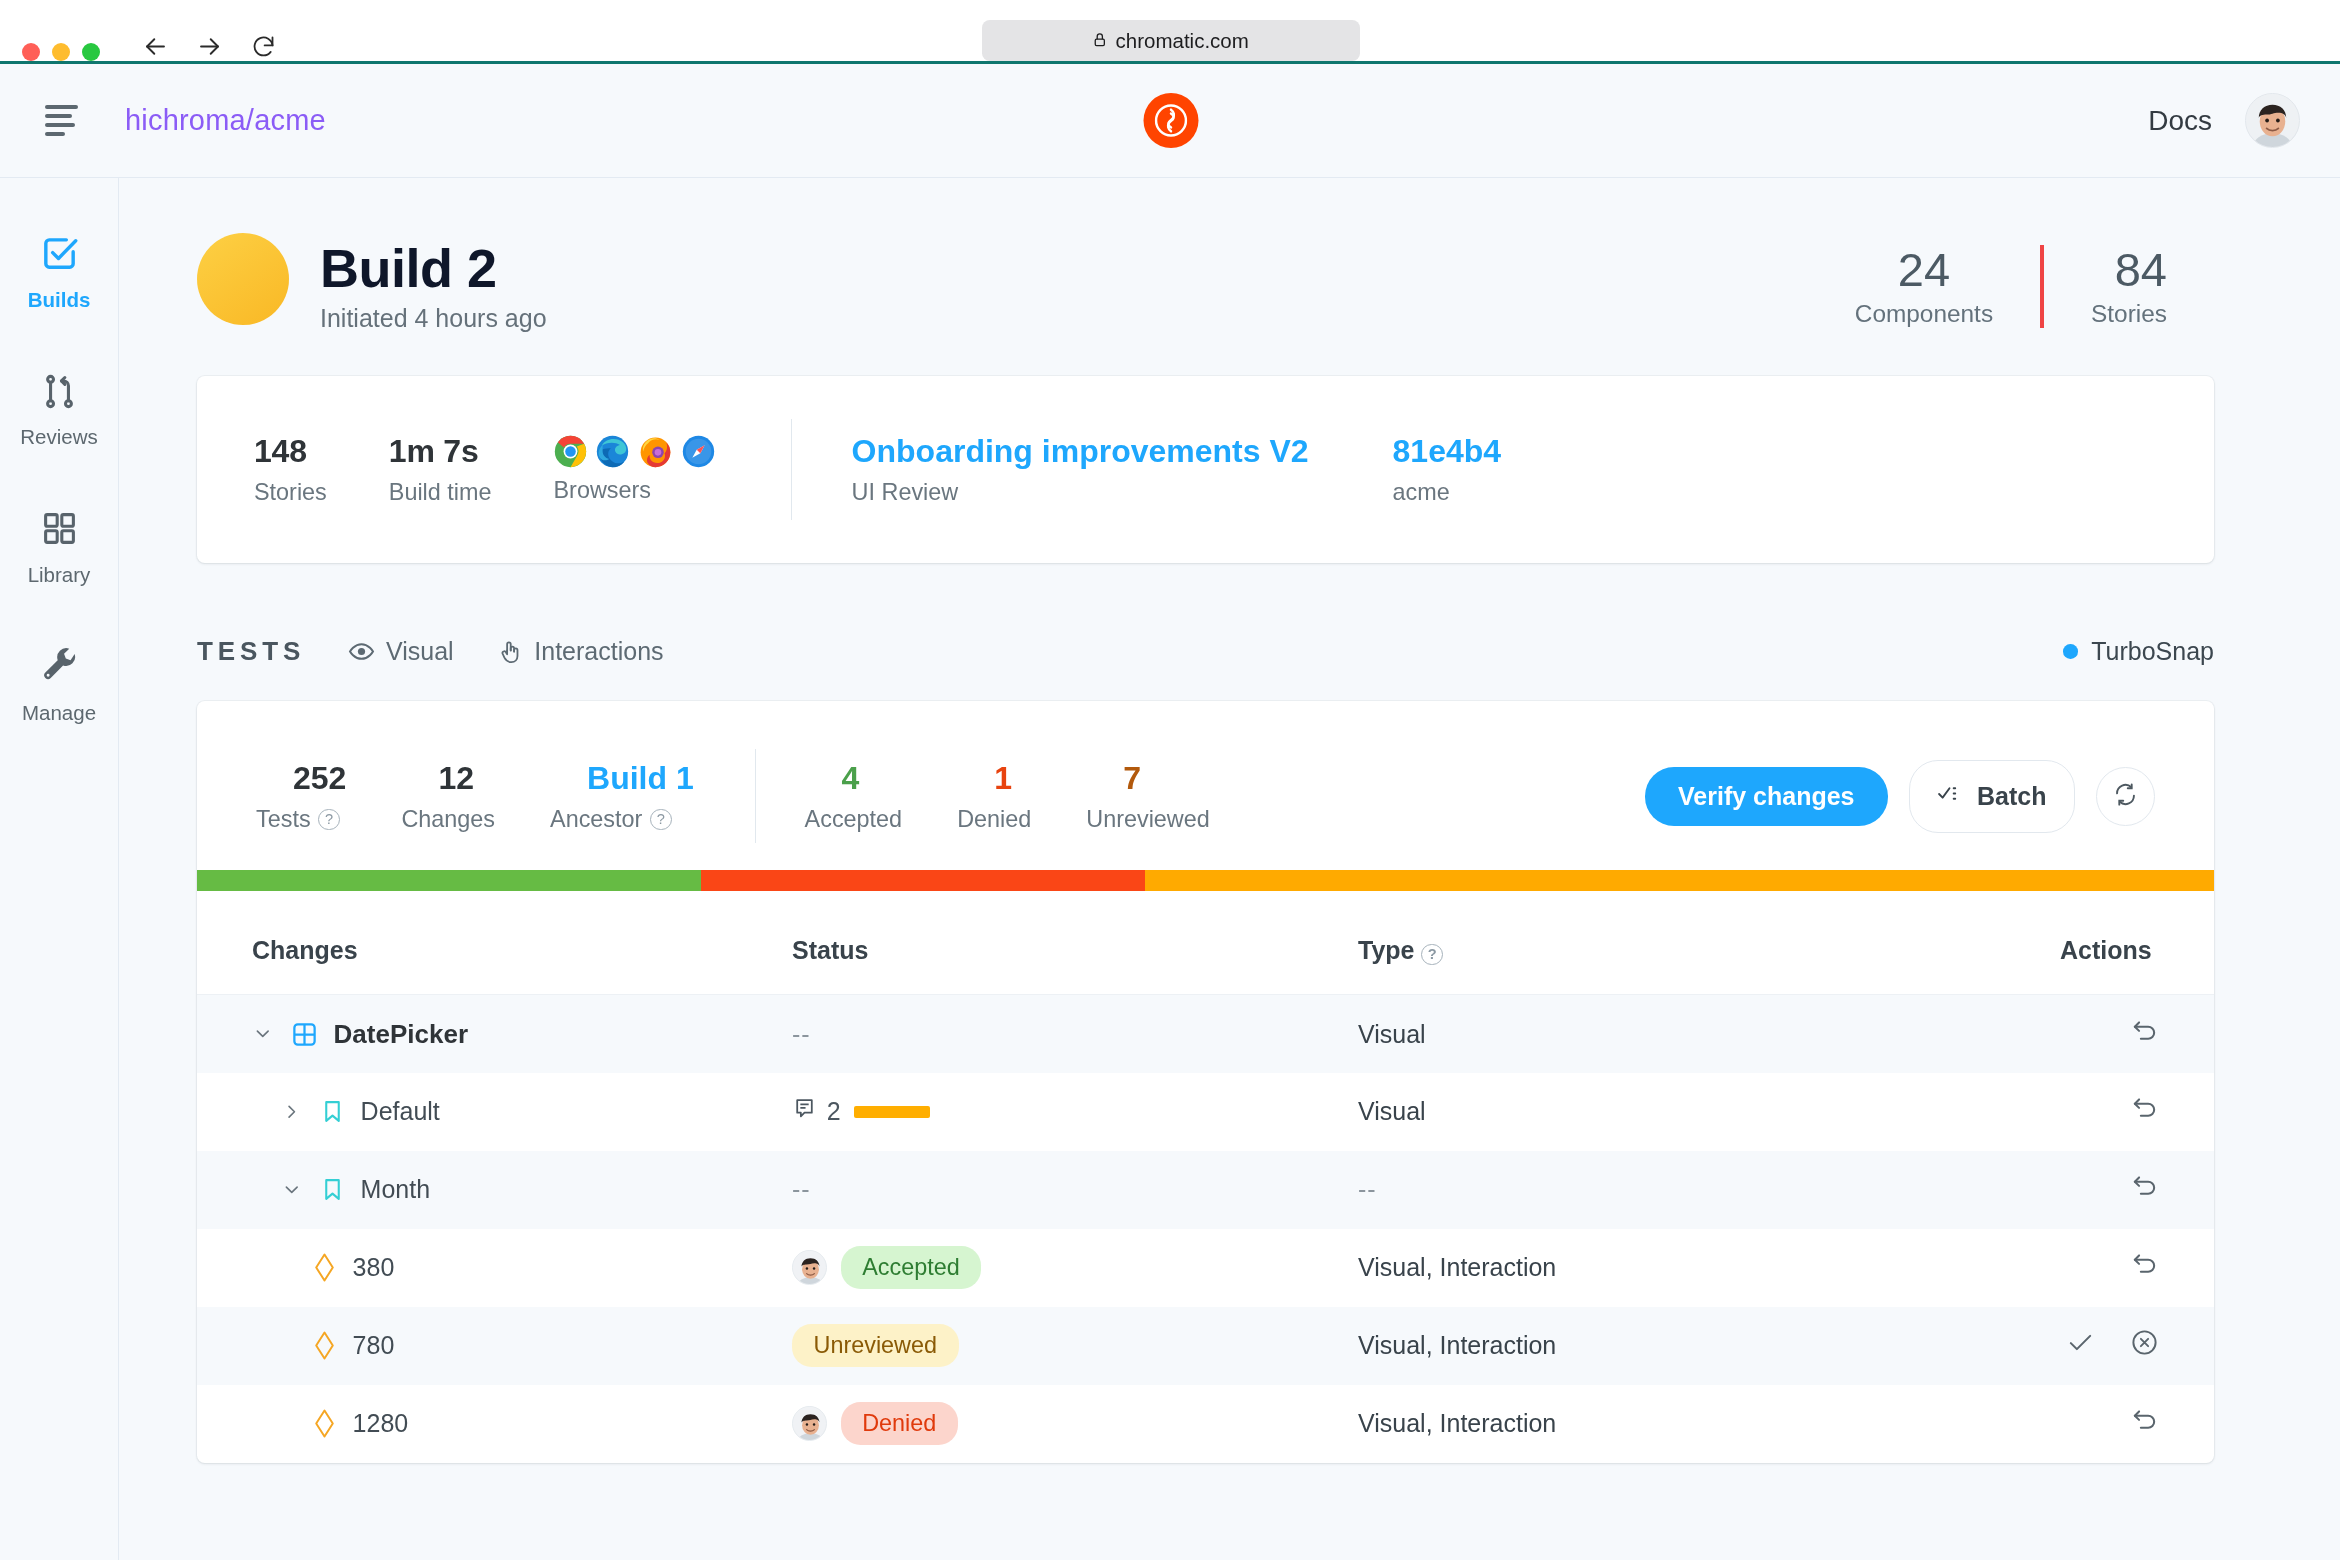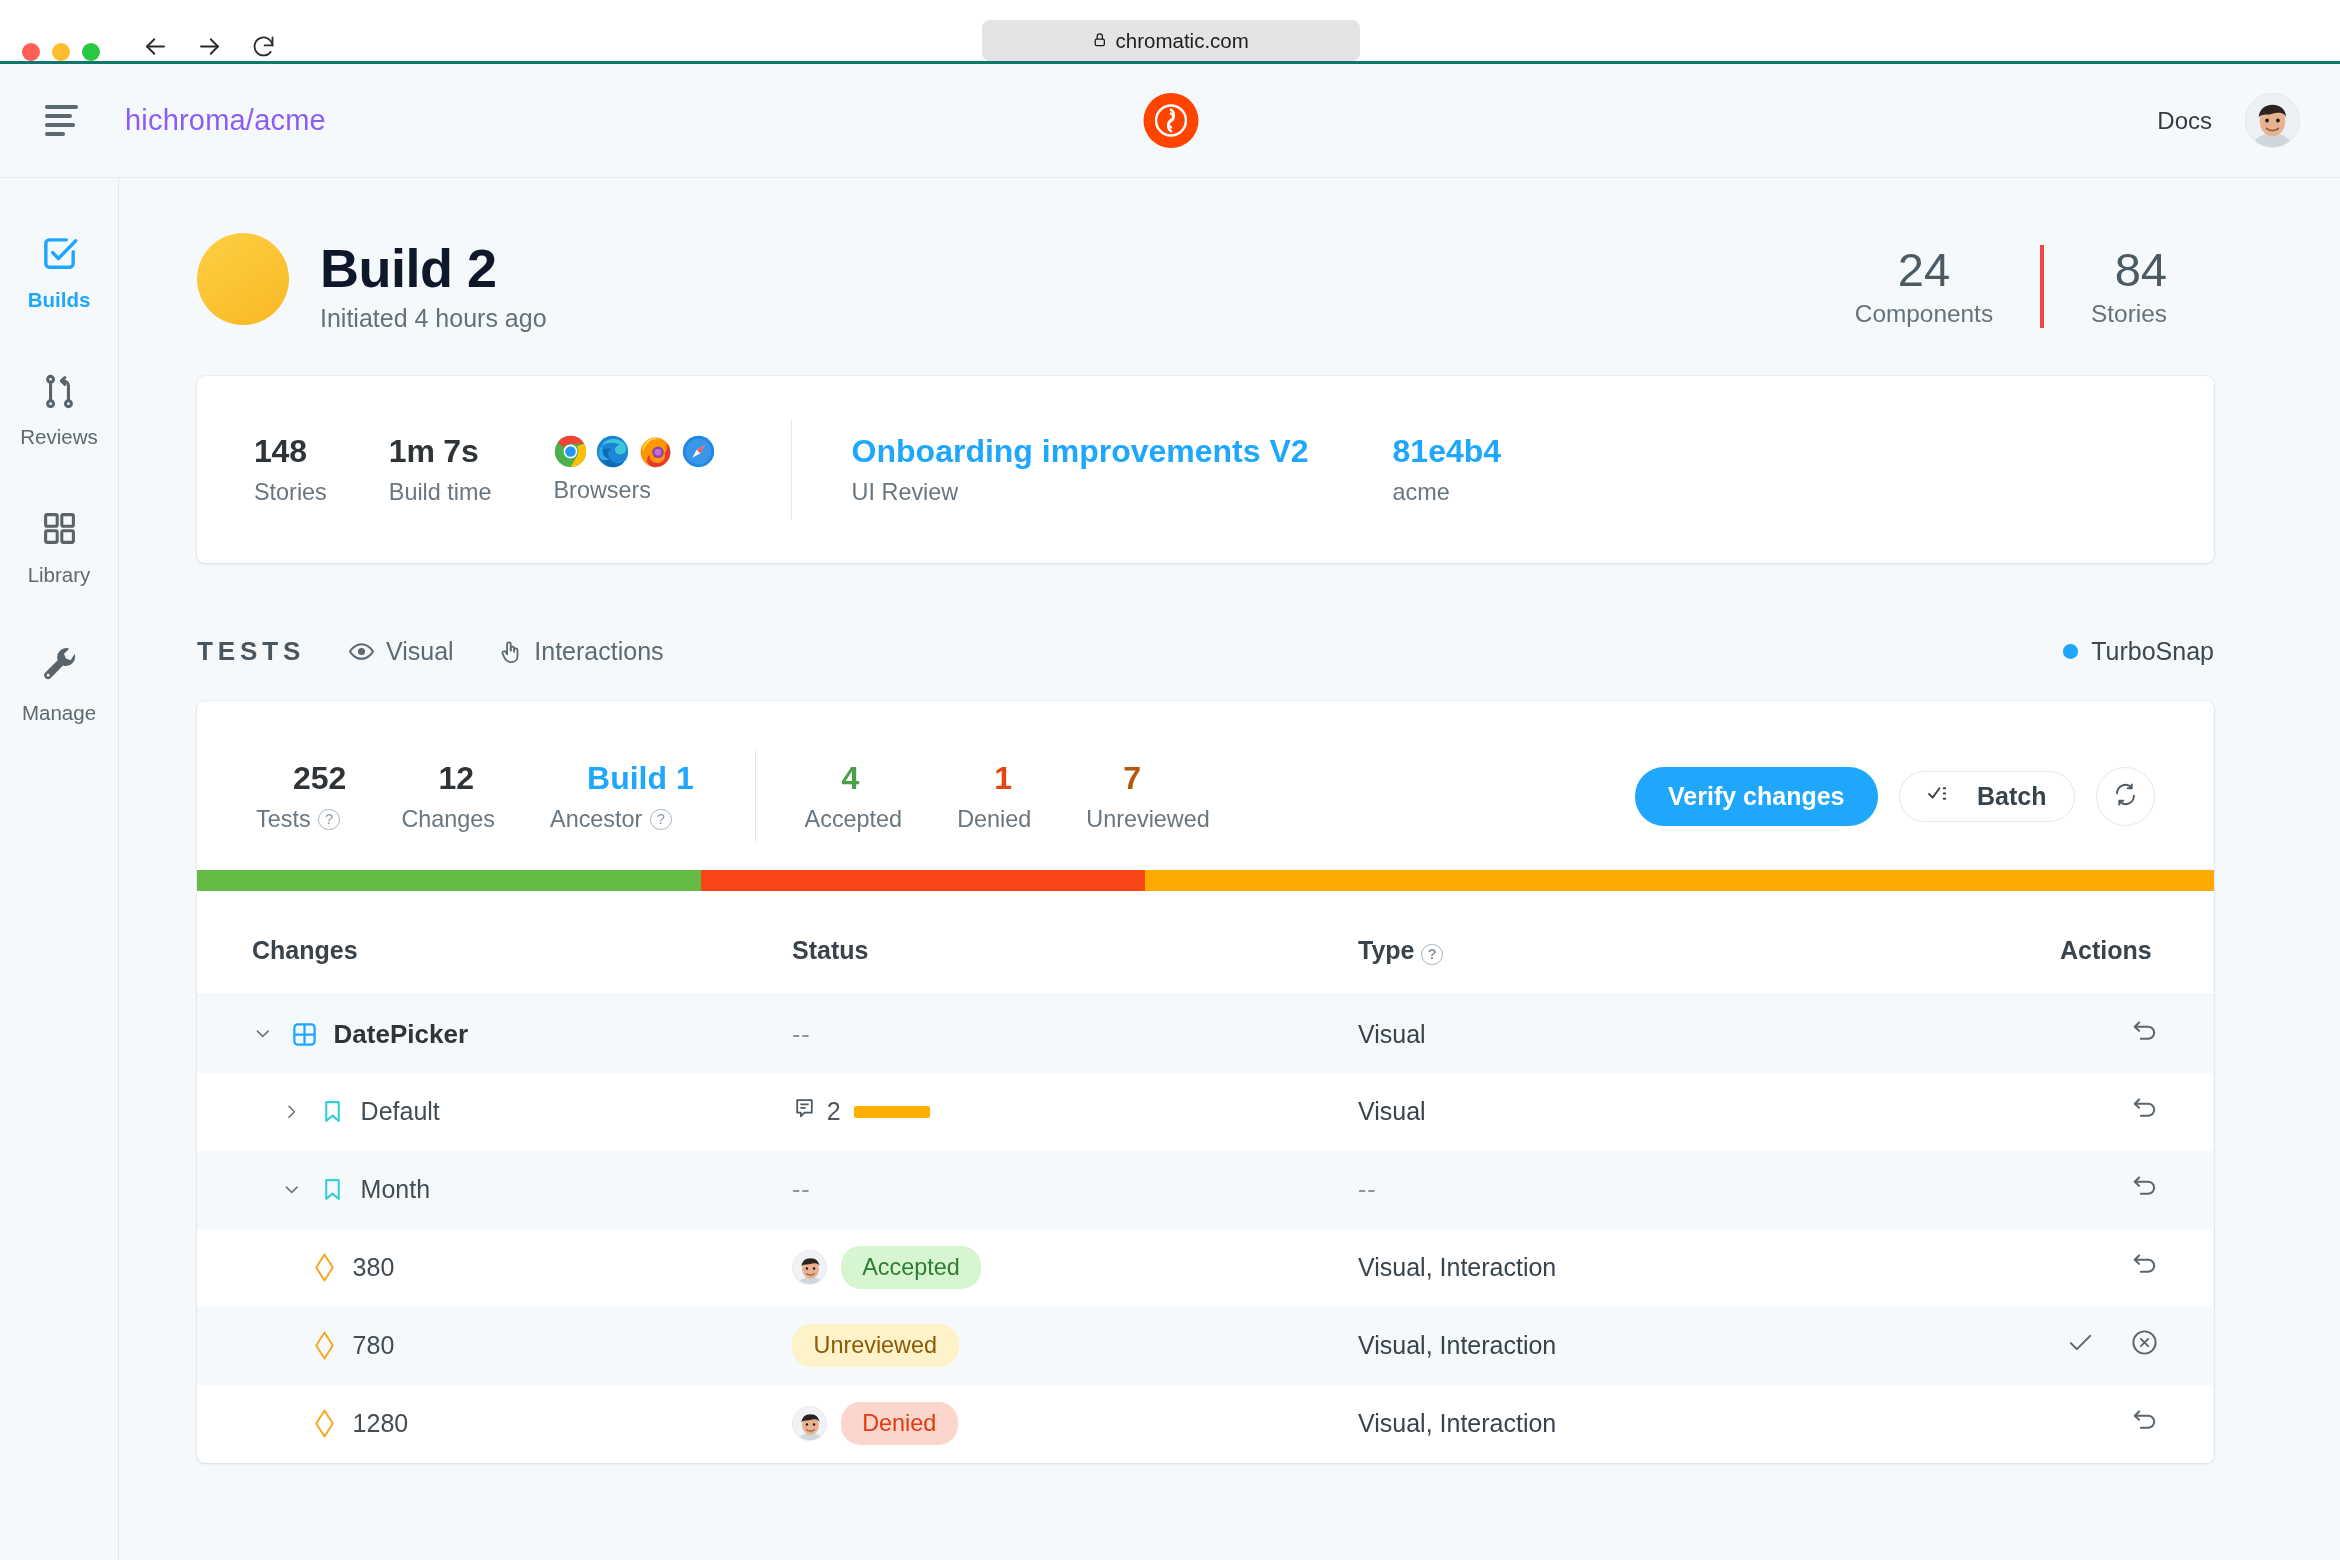--- a/index.html
+++ b/index.html
@@ -49,21 +49,21 @@
   .hamburger i:nth-child(2) { width: 27px; }
   .hamburger i:nth-child(3) { width: 30px; }
   .hamburger i:nth-child(4) { width: 19.5px; }
   .repo-name { margin-left: 47px; font-size: 29px; color: #8b5cf6; font-weight: 400; letter-spacing: 0.2px; }
   .brand-logo {
     position: absolute; left: 50%; transform: translateX(-50%);
     width: 55px; height: 55px; border-radius: 50%;
     background: #ff4400; display: flex; align-items: center; justify-content: center;
   }
   .appbar-right { margin-left: auto; margin-right: 41px; display: flex; align-items: center; gap: 33px; }
-  .docs-link { font-size: 24px; color: #333b42; font-weight: 400; margin-left: 20px; }
+  .docs-link { font-size: 28px; color: #333b42; font-weight: 400; margin-left: 20px; }
   .avatar-top {
     width: 55px; height: 55px; border-radius: 50%;
     background: linear-gradient(160deg,#f2f3f5 0%,#d8dde3 100%);
     overflow: hidden; position: relative; border: 1px solid #e2e7ec;
   }
 
   
   .body { display: flex; flex: 1 1 auto; min-height: 0; }
 
   
@@ -133,22 +133,22 @@
   .tmetric.ancestor .t-val { color: #1ea7fd; font-weight: 700; }
 
   .tests-actions { margin-left: auto; display: flex; align-items: center; gap: 21.5px; }
   .btn-primary {
     background: #1ea7fd; color: #fff; border: none; border-radius: 29px;
     height: 59px; padding: 0 33px; font-size: 25px; font-weight: 700;
     font-family: inherit; cursor: pointer;
   }
   .btn-ghost {
     background: #fff; border: 1.6px solid #e2e8ee; border-radius: 29px;
-    height: 51px; padding: 0 27px; font-size: 25px; font-weight: 700; color: #39434b;
-    display: flex; align-items: center; gap: 25px; font-family: inherit; cursor: pointer;
+    height: 73px; padding: 0 27px; font-size: 25px; font-weight: 700; color: #39434b;
+    display: flex; align-items: center; gap: 15px; font-family: inherit; cursor: pointer;
   }
   .btn-icon {
     width: 59px; height: 59px; border-radius: 50%; border: 1.6px solid #e2e8ee;
     background: #fff; display: flex; align-items: center; justify-content: center;
     color: #4d5860; cursor: pointer;
   }
 
   .progress { display: flex; height: 21.5px; margin: 25px 0 0 0; }
   .progress span { display: block; height: 100%; }
 

